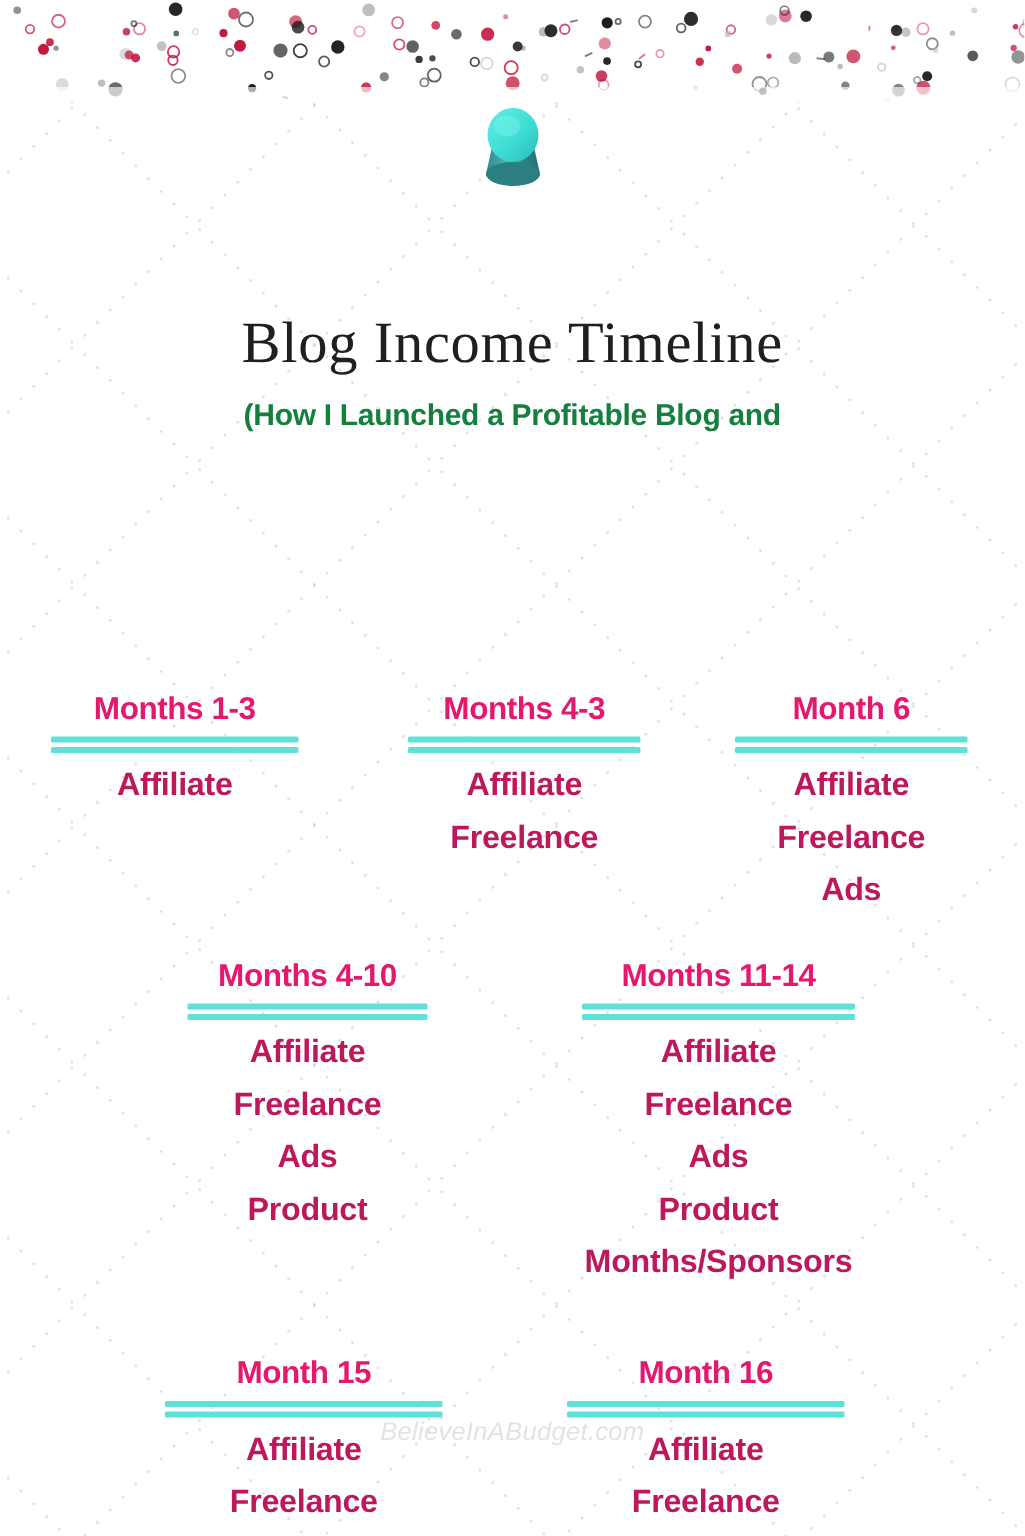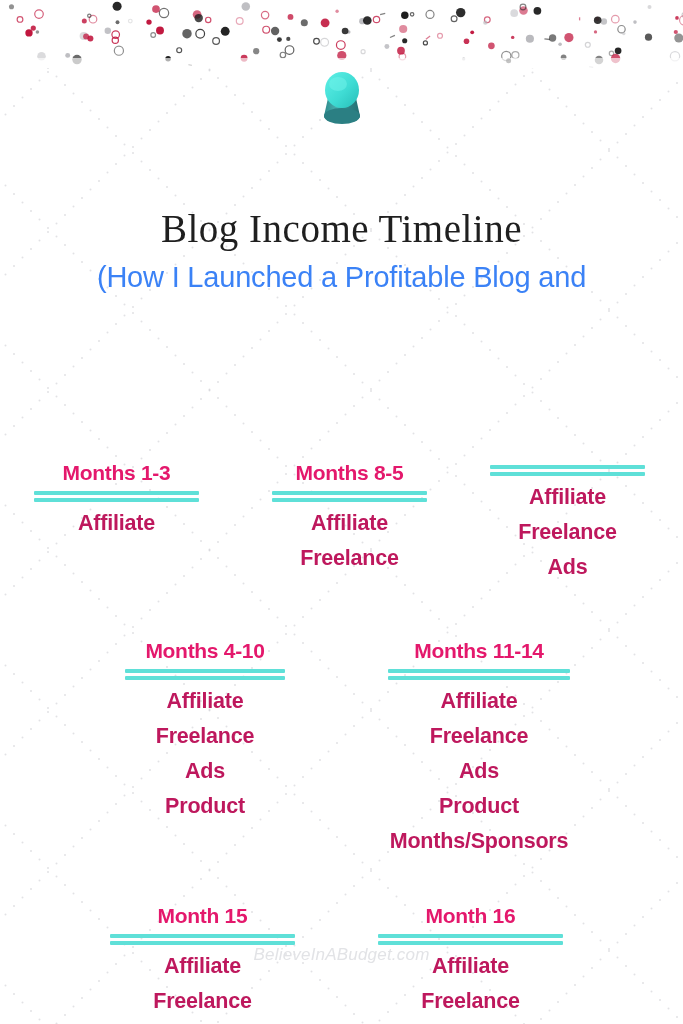--- a/index.html
+++ b/index.html
@@ -75,24 +75,24 @@
     font-family: "Liberation Serif", serif;
     font-size: 39px;
     line-height: 50px;
     font-weight: 400;
     color: #1f1f1f;
     letter-spacing: 0.5px;
   }
   .subtitle {
     margin-top: 6px;
     font-family: "Liberation Sans", sans-serif;
-    font-size: 29px;
+    font-size: 20px;
     line-height: 34px;
-    font-weight: 400;
-    color: #3b82f6;
+    font-weight: 700;
+    color: #15803d;
     letter-spacing: -0.2px;
   }
 
   
   .timeline {
     position: absolute;
     top: 240px; left: 0;
     width: 683px;
   }
   .row {
@@ -1460,32 +1460,33 @@
         <div class="rule">
             <i class="top"></i>
             <i class="bot"></i>
           </div>
         <ul class="items">
           <li>Affiliate</li>
         </ul>
       </div>
 
       <div class="card" style="left:272px; top:4px; width:155px;">
-        <div class="card-head">Months 8-5</div>
+        <div class="card-head">Months 4-3</div>
         <div class="rule">
             <i class="top"></i>
             <i class="bot"></i>
           </div>
         <ul class="items">
           <li>Affiliate</li>
           <li>Freelance</li>
         </ul>
       </div>
 
       <div class="card" style="left:490px; top:4px; width:155px;">
+        <div class="card-head">Month 6</div>
         <div class="rule">
             <i class="top"></i>
             <i class="bot"></i>
           </div>
         <ul class="items">
           <li>Affiliate</li>
           <li>Freelance</li>
           <li>Ads</li>
         </ul>
       </div>

